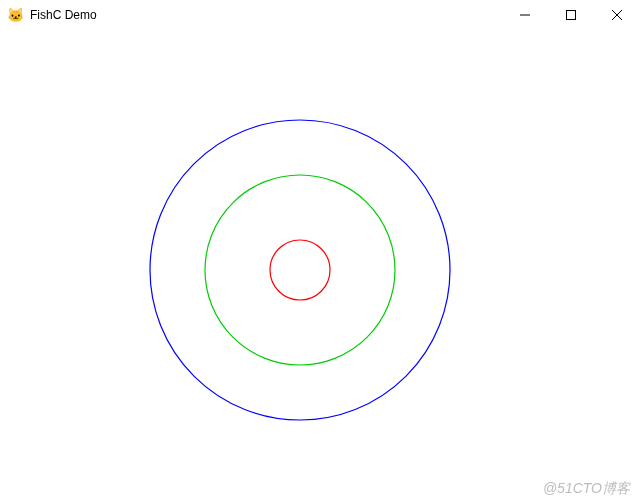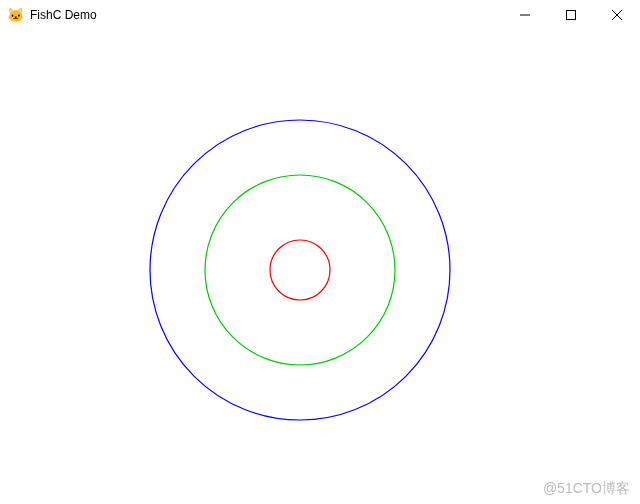--- a/index.html
+++ b/index.html
@@ -69,20 +69,21 @@
       top: 0;
     }
     .watermark {
       position: absolute;
       right: 10px;
       bottom: 6px;
       font-size: 14px;
       color: #bdbdbd;
       pointer-events: none;
       user-select: none;
+      font-style: italic;
     }
   </style>
 </head>
 <body>
 
 <div class="window">
   <div class="titlebar">
     <span class="app-icon">🐱</span>
     <span class="title-text">FishC Demo</span>
     <span class="spacer"></span>

